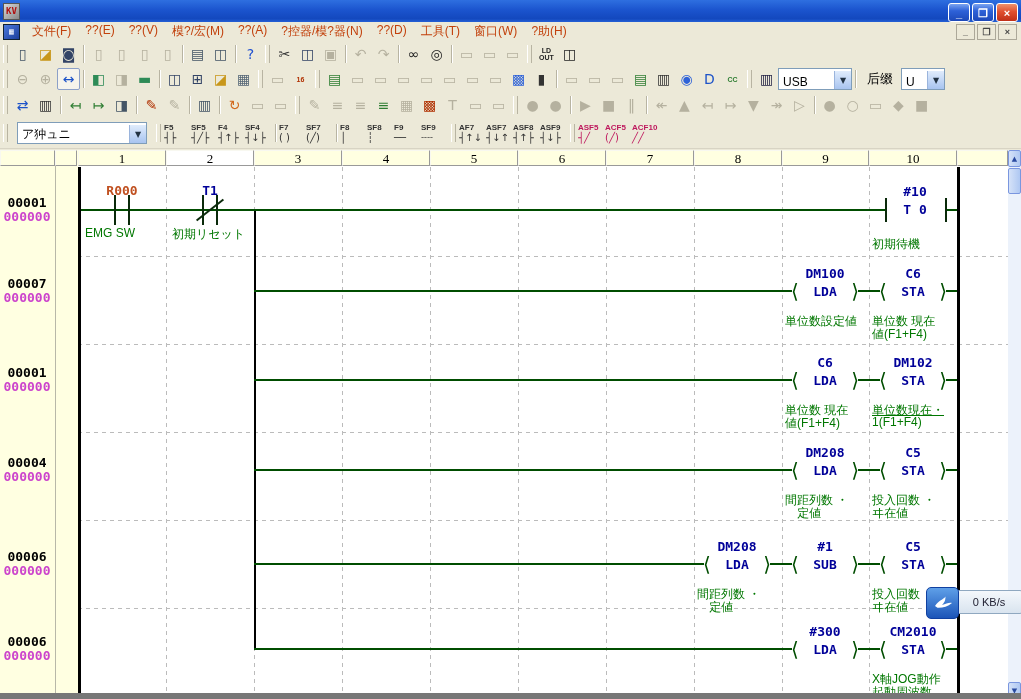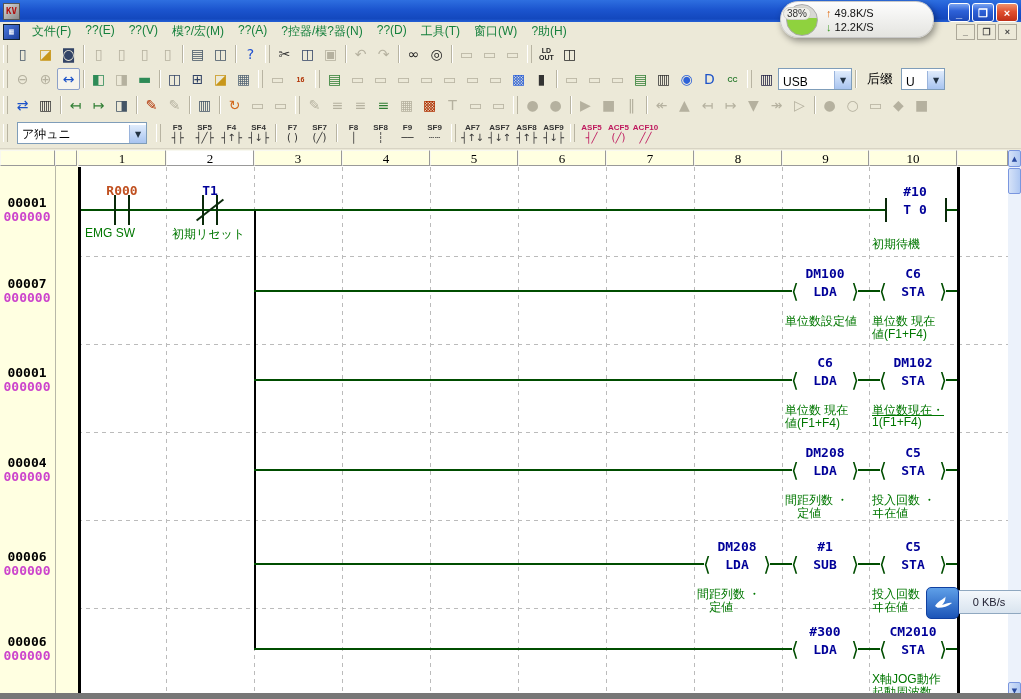--- a/index.html
+++ b/index.html
@@ -18,21 +18,21 @@
   .wbtn{width:20px;height:17px;border-radius:3px;border:1px solid #fff;
     display:flex;align-items:center;justify-content:center;color:#fff;
     font:bold 11px "Liberation Sans",sans-serif;line-height:10px;}
   .wbtn.blue{background:linear-gradient(180deg,#7AA3F0 0%,#2E62D8 40%,#1C48B8 100%);}
   .wbtn.red{background:linear-gradient(180deg,#F0926C 0%,#E05030 45%,#C03018 100%);}
   
   #menubar{position:absolute;left:0;top:22px;width:1021px;height:19px;
     background:#ECE9D8;border-bottom:1px solid #D8D4C4;display:flex;align-items:center;}
   #mdiicon{width:15px;height:14px;margin:0 5px 0 3px;background:linear-gradient(135deg,#4C7ADC,#1C3E9C);
     border:1px solid #123;display:flex;align-items:center;justify-content:center;color:#fff;font:bold 8px monospace;}
-  .menuitem{padding:2px 7px;font:12px "Liberation Sans",sans-serif;color:#15803d;white-space:nowrap;}
+  .menuitem{padding:2px 7px;font:12px "Liberation Sans",sans-serif;color:#c2410c;white-space:nowrap;}
   #mdibtns{position:absolute;right:4px;top:2px;display:flex;gap:2px;}
   .mdibtn{width:17px;height:14px;background:#ECE9D8;border:1px solid #ACA899;
     display:flex;align-items:center;justify-content:center;font:bold 9px "Liberation Sans",sans-serif;color:#444;}
   
   .tbrow{position:absolute;left:0;width:1021px;background:#ECE9D8;display:flex;align-items:center;
     border-bottom:1px solid #D8D4C4;}
   #tb1{top:41px;height:25px;} #tb2{top:66px;height:26px;} #tb3{top:92px;height:26px;} #tb4{top:118px;height:30px;}
   .grip{width:3px;height:18px;margin:0 3px;border-left:1px solid #fff;border-right:1px solid #B8B4A2;}
   .sep{width:1px;height:18px;margin:0 3px;background:#B8B4A2;box-shadow:1px 0 0 #fff;}
   .tbtn{width:23px;height:22px;display:flex;align-items:center;justify-content:center;
@@ -40,21 +40,21 @@
   .tbtn .g{font:14px "DejaVu Sans",sans-serif;line-height:14px;}
   .tbtn .g.txt{font:bold 7px "Liberation Sans",sans-serif;line-height:7px;text-align:center;}
   .tbtn.dis .g{color:#B5B19F !important;}
   .tbtn.pressed{background:#F6F4EC;border:1px solid #8CA0C8;border-radius:2px;}
   .combo{height:20px;background:#fff;border:1px solid #7F9DB9;display:flex;align-items:flex-end;font:12px "Liberation Sans",sans-serif;}
   .combo .val{flex:1;padding:0 4px;white-space:nowrap;overflow:hidden;}
   .combo .arr{width:16px;height:18px;background:linear-gradient(180deg,#E0ECFC,#A8C4F0);
     border-left:1px solid #9AB4DC;display:flex;align-items:center;justify-content:center;
     font:8px "DejaVu Sans",sans-serif;color:#234;}
   .tblabel{font:13px "Liberation Sans",sans-serif;padding:0 8px;}
-  .fnbtn{width:27px;height:26px;display:flex;flex-direction:column;align-items:center;justify-content:center;
+  .fnbtn{width:27px;height:26px;display:flex;flex-direction:column;align-items:flex-start;justify-content:center;
     background:#ECE9D8;border:none;padding:0;color:#333;}
   .fnbtn .k{font:bold 8px "Liberation Sans",sans-serif;line-height:9px;}
   .fnbtn .sym{font:10px "DejaVu Sans",sans-serif;line-height:11px;}
   .fnbtn.dis{color:#be185d;}
   
   #ladder{position:absolute;left:0;top:150px;width:1021px;height:549px;background:#fff;}
   .hcell{position:absolute;top:0;height:16px;background:#FFFFE1;
     border-top:1px solid #F8F8F0;border-left:1px solid #F8F8F0;border-right:1px solid #999;border-bottom:1px solid #999;
     text-align:center;font:13px "Liberation Serif",serif;color:#000;}
   .hcell.sel{background:#FFFFFF;}
@@ -104,31 +104,20 @@
 
   <div id="titlebar">
     <div id="appicon">KV</div>
     <div id="winbtns">
         <div class="wbtn blue">_</div>
         <div class="wbtn blue">❐</div>
         <div class="wbtn red">×</div>
       </div>
   </div>
 
-  <div id="netwidget">
-    <div id="gauge">
-      <span id="gaugepct">38%</span>
-    </div>
-    <div id="netrates">
-      <div><span class="uparr">↑</span>
-        <span>49.8K/S</span></div>
-      <div><span class="dnarr">↓</span>
-        <span>12.2K/S</span></div>
-    </div>
-  </div>
 
   <div id="menubar">
     <div id="mdiicon">▦</div>
     <div id="menuitems" style="display: flex;">
         <span class="menuitem">文件(F)</span>
         <span class="menuitem">??(E)</span>
         <span class="menuitem">??(V)</span>
         <span class="menuitem">模?/宏(M)</span>
         <span class="menuitem">??(A)</span>
         <span class="menuitem">?控器/模?器(N)</span>

